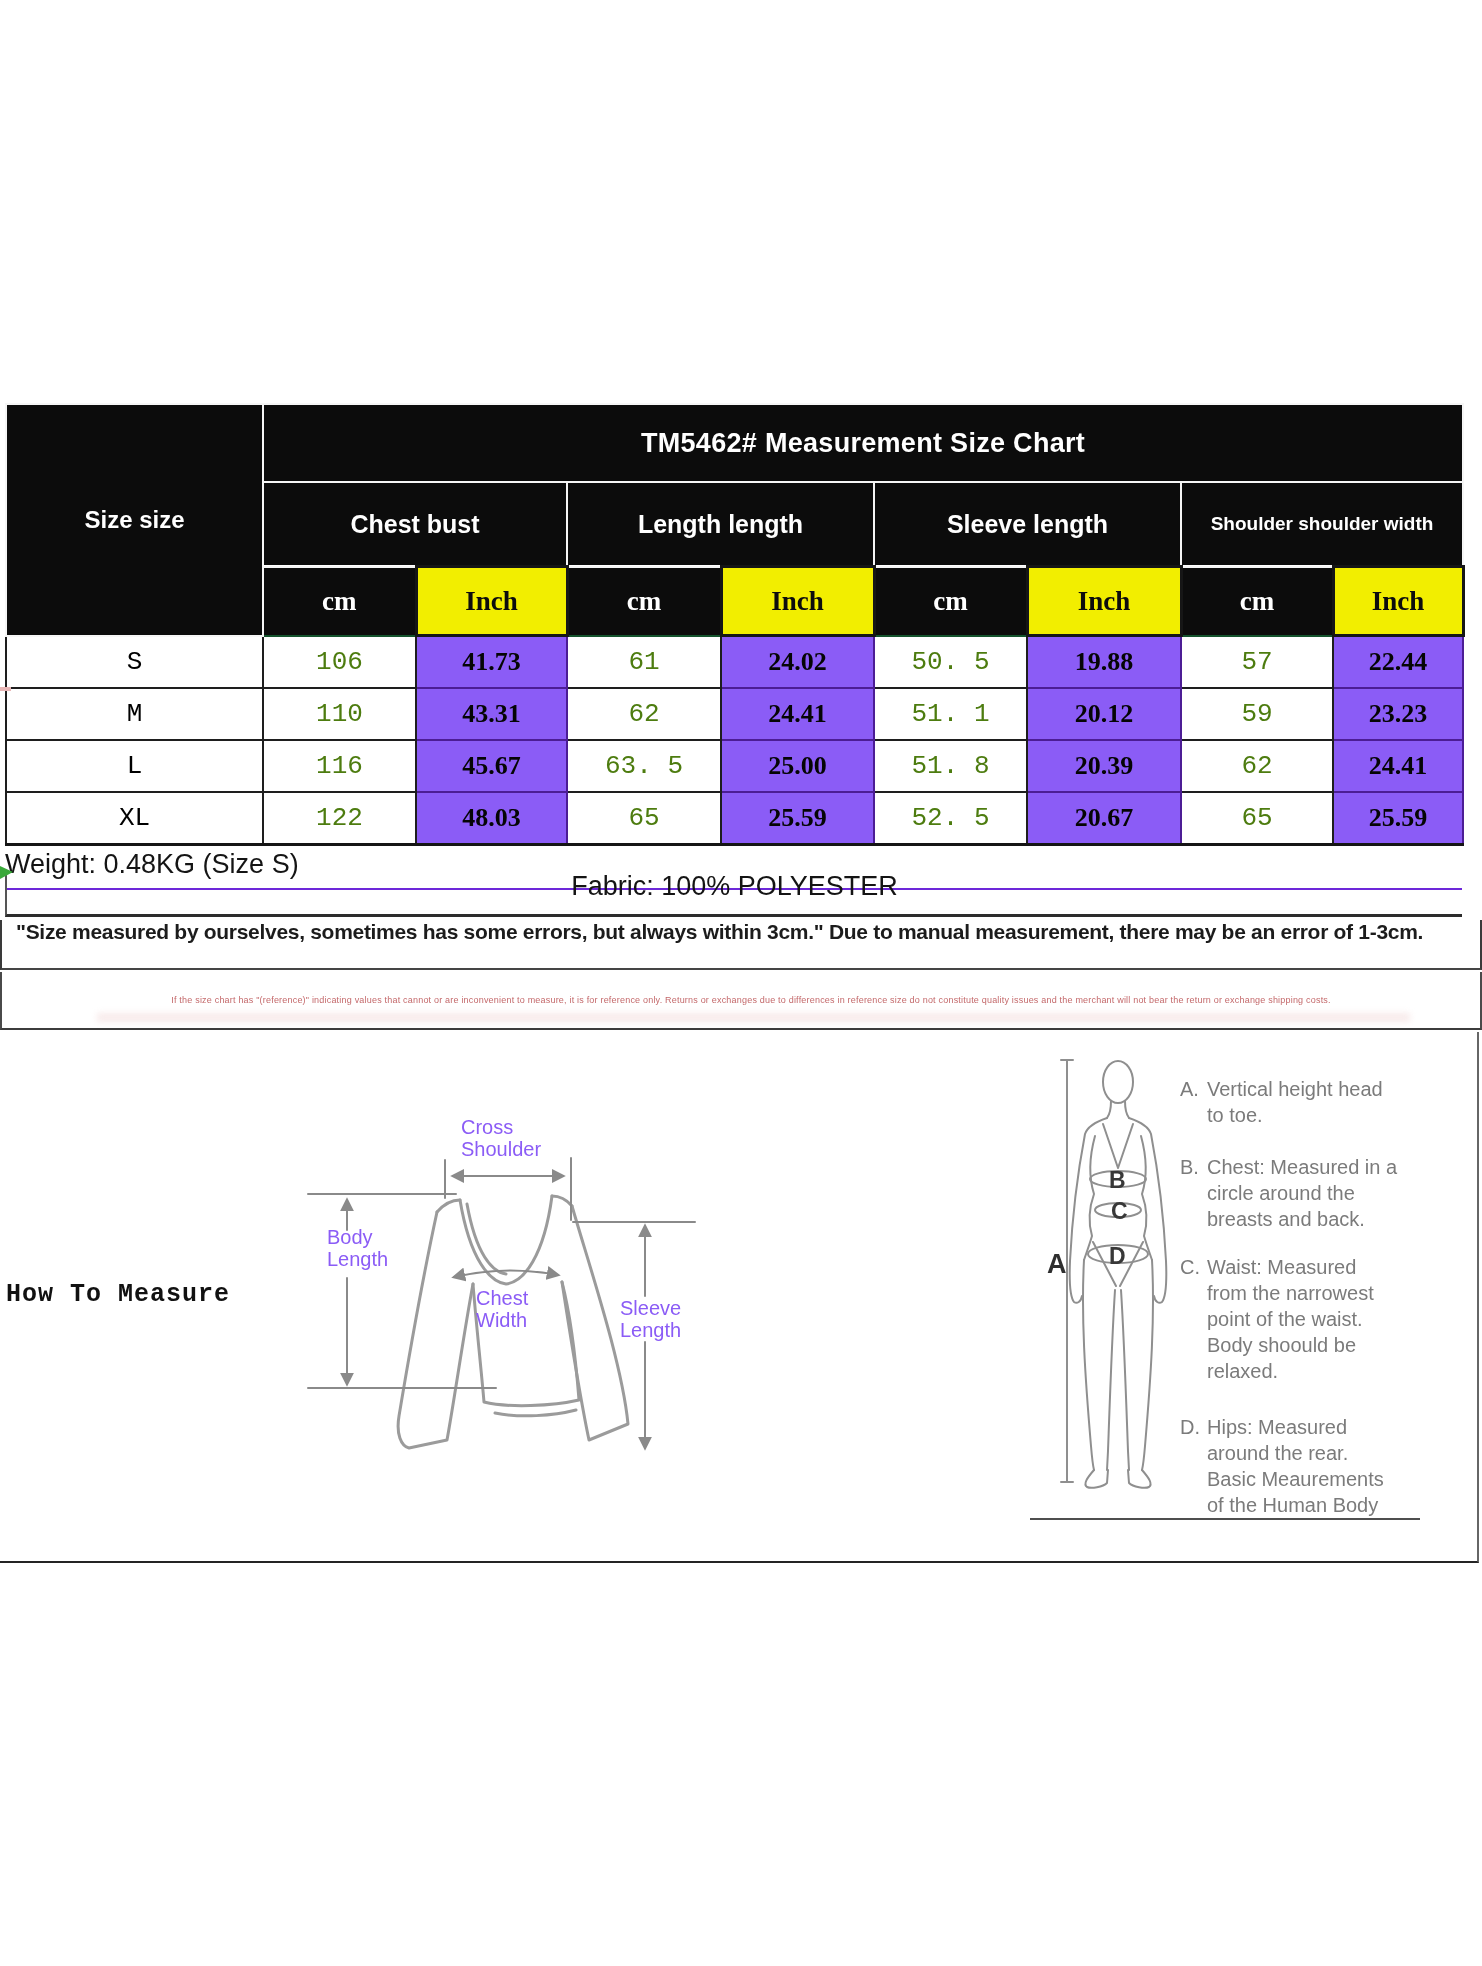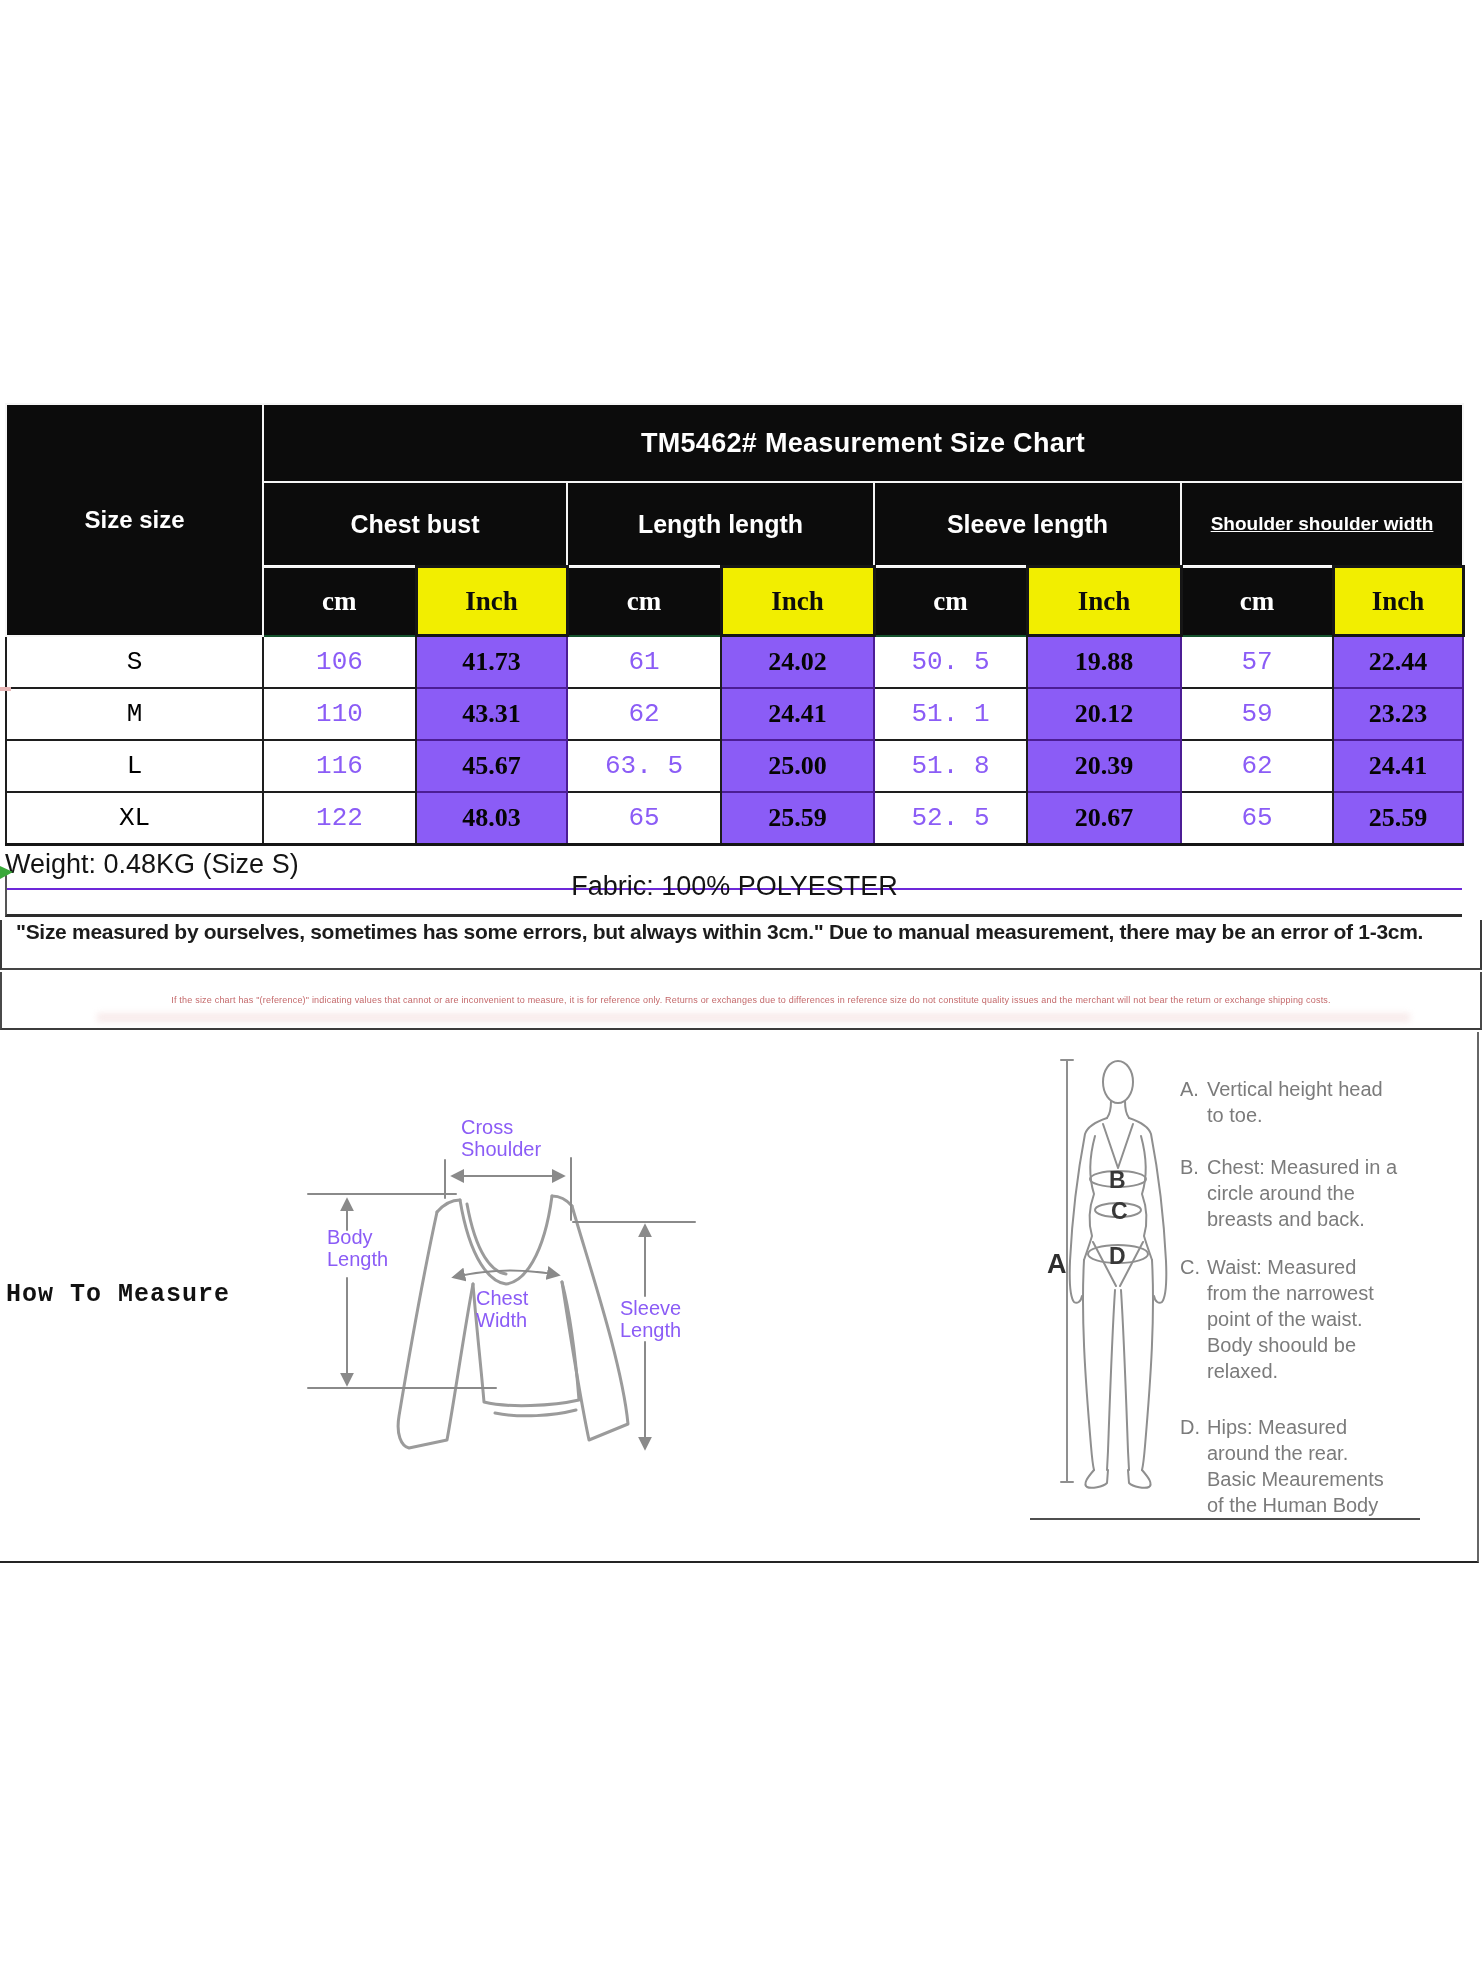--- a/index.html
+++ b/index.html
@@ -11,27 +11,27 @@
               table-layout:fixed;border-bottom:3px solid #151515;}
   .size-table th,.size-table td{padding:0;text-align:center;vertical-align:middle;overflow:hidden;}
   .r-title th{height:76px;}
   .r-groups th{height:82px;}
   .r-units th{height:66px;}
   .r-data td{height:50px;}
   .hdr{background:#0c0c0c;color:#ffffff;border:2px solid #f6f6f6;}
   .size-head{font:700 24px "Liberation Sans",sans-serif;}
   .title-cell{font:700 27px "Liberation Sans",sans-serif;letter-spacing:.3px;}
   .g{font:700 25px "Liberation Sans",sans-serif;}
-  .g-small{font:700 19px "Liberation Sans",sans-serif;text-decoration:underline;}
+  .g-small{font:700 19px "Liberation Sans",sans-serif;}
   .u-cm{background:#0c0c0c;color:#fff;border:2px solid #14532d;
         font:700 27px "Liberation Serif",serif;}
   .u-in{background:#f2ee00;color:#0d0d0d;border:3px solid #161616;
         font:700 27px "Liberation Serif",serif;}
   .sz{font:26px "Liberation Mono",monospace;background:#fff;border:2px solid #1e1e1e;color:#000;}
-  .cm{font:26px "Liberation Mono",monospace;background:#fff;border:2px solid #1e1e1e;color:#8b5cf6;margin-left:35px;}
+  .cm{font:26px "Liberation Mono",monospace;background:#fff;border:2px solid #1e1e1e;color:#4d7c0f;margin-left:35px;}
   .in{font:700 26px "Liberation Serif",serif;background:#8b5cf6;border:2px solid #4c1d95;color:#050505;}
 
   
   .strip{position:absolute;left:5px;width:1457px;box-sizing:border-box;color:#141414;}
   .weight-row{top:849px;height:41px;line-height:41px;text-align:left;
               font:27px "Liberation Sans",sans-serif;border-bottom:2px solid #6d28d9;}
   .fabric-row{top:871px;height:46px;line-height:46px;text-align:center;
               font:27px "Liberation Sans",sans-serif;border-bottom:3px solid #2c2c2c;border-left:2px solid #555;}
   .note-row{top:920px;height:50px;line-height:50px;left:0;width:1482px;padding-left:14px;
             font:600 21px "Liberation Sans",sans-serif;letter-spacing:-0.3px;color:#1c1c1c;

